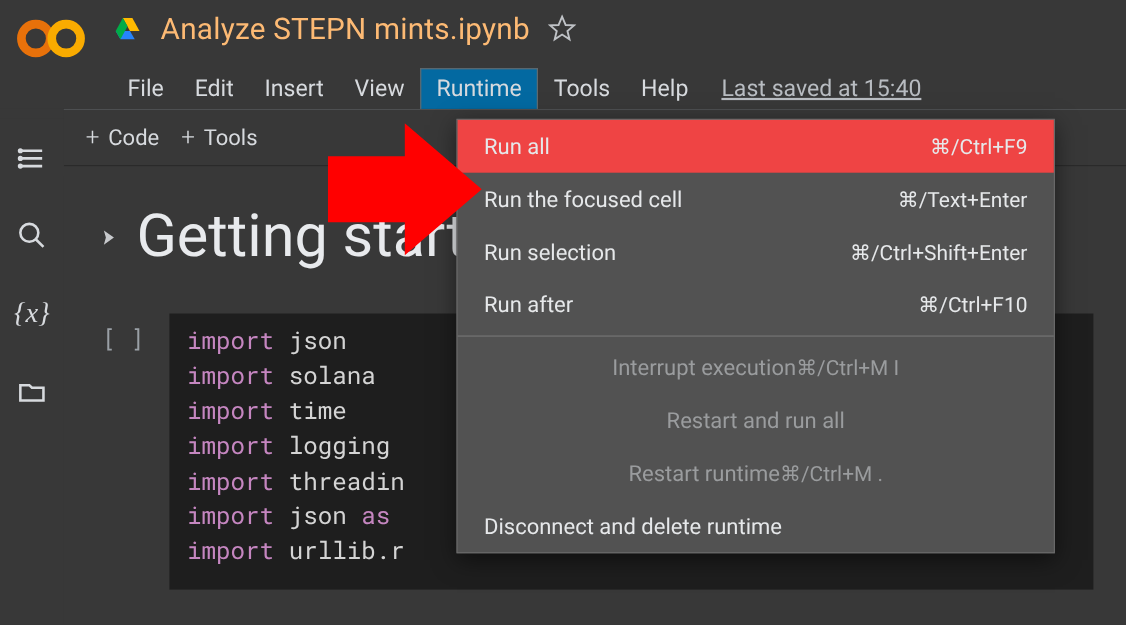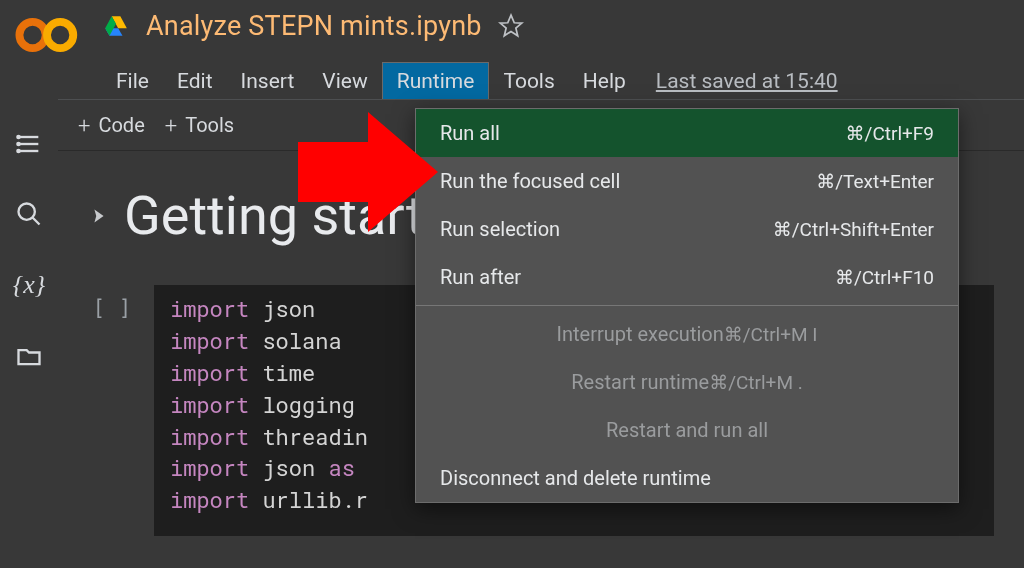--- a/index.html
+++ b/index.html
@@ -150,21 +150,21 @@
     color: #e6e8ea;
     z-index: 50;
   }
   .dd-item {
     display: flex;
     justify-content: space-between;
     align-items: center;
     padding: 12px 24px;
     cursor: pointer;
   }
-  .dd-item.hovered { background: #14532d; }
+  .dd-item.hovered { background: #ef4444; }
   .dd-item.disabled { color: #9a9c9e; cursor: default; justify-content: center; }
   .dd-shortcut { font-size: 19px; }
   .dd-sep { height: 1px; background: #777; margin: 4px 0; }
 
   
   .red-arrow {
     position: absolute;
     top: 112px;
     left: 298px;
     z-index: 60;
@@ -287,26 +287,26 @@
   <div class="dd-item">
     <span>Run after</span>
     <span class="dd-shortcut">⌘/Ctrl+F10</span>
   </div>
   <div class="dd-sep"></div>
   <div class="dd-item disabled">
     <span>Interrupt execution</span>
     <span class="dd-shortcut">⌘/Ctrl+M I</span>
   </div>
   <div class="dd-item disabled">
+    <span>Restart and run all</span>
+    <span class="dd-shortcut"></span>
+  </div>
+  <div class="dd-item disabled">
     <span>Restart runtime</span>
     <span class="dd-shortcut">⌘/Ctrl+M .</span>
-  </div>
-  <div class="dd-item disabled">
-    <span>Restart and run all</span>
-    <span class="dd-shortcut"></span>
   </div>
   <div class="dd-item">
     <span>Disconnect and delete runtime</span>
     <span class="dd-shortcut"></span>
   </div>
 </div>
 
 <div class="red-arrow">
   <svg width="140" height="120" viewBox="0 0 140 120">
     <polygon points="0,30 0,90 70,90 70,120 140,60 70,0 70,30" fill="#ff0000"></polygon>

